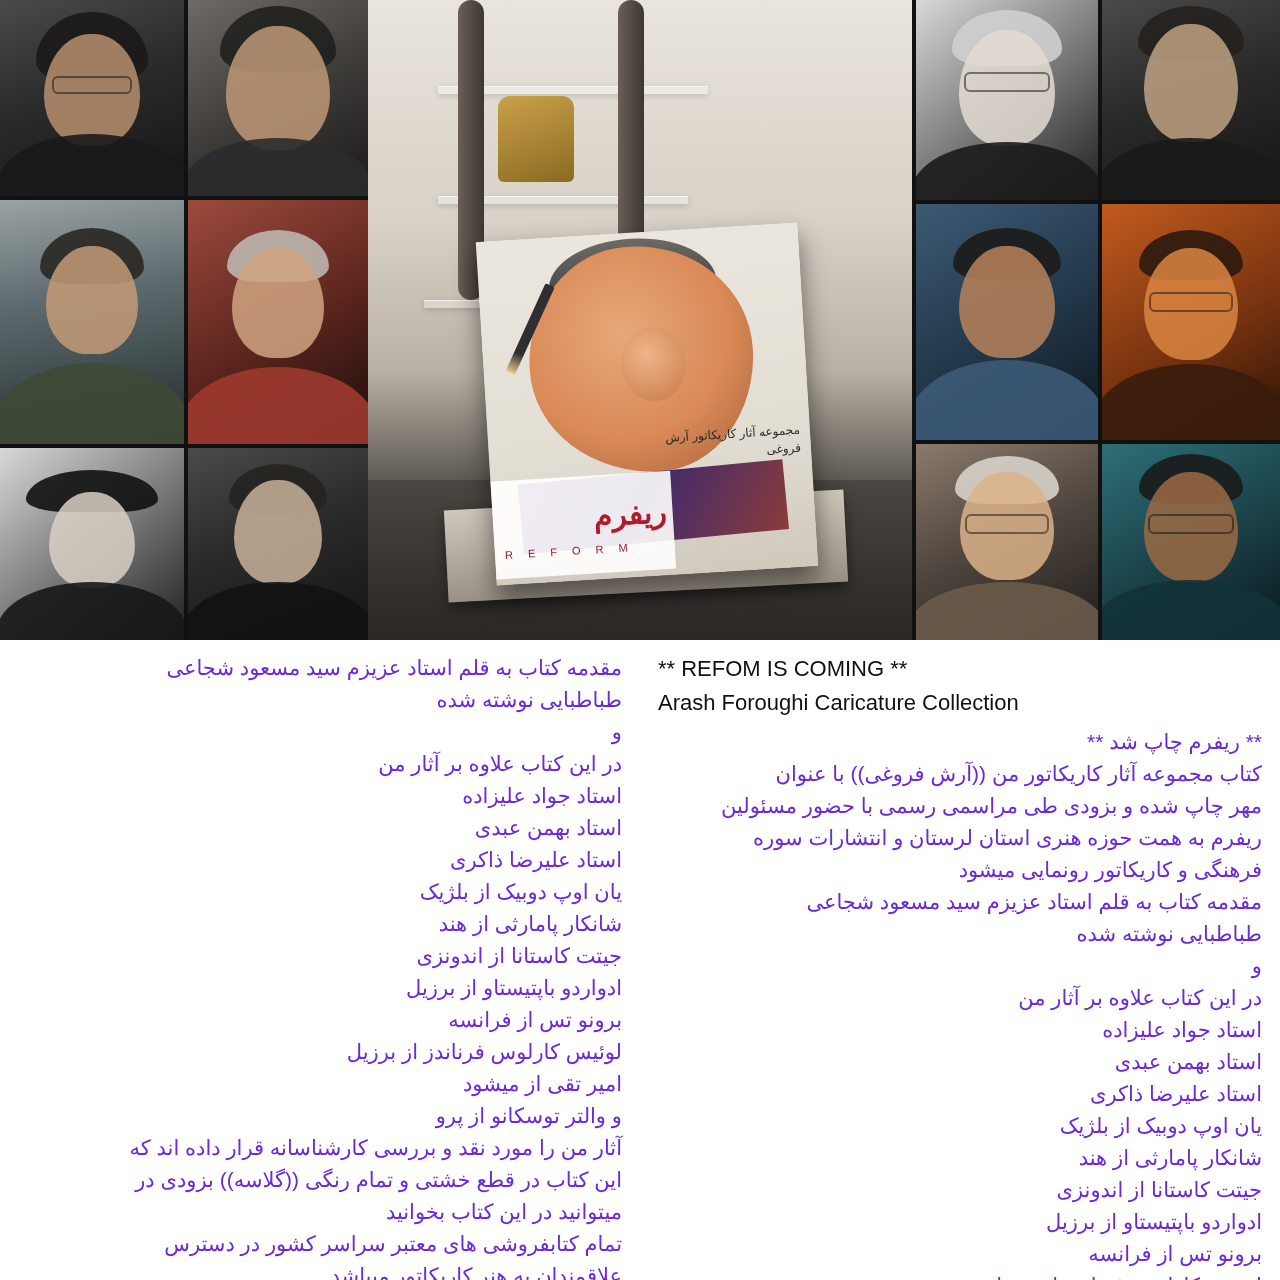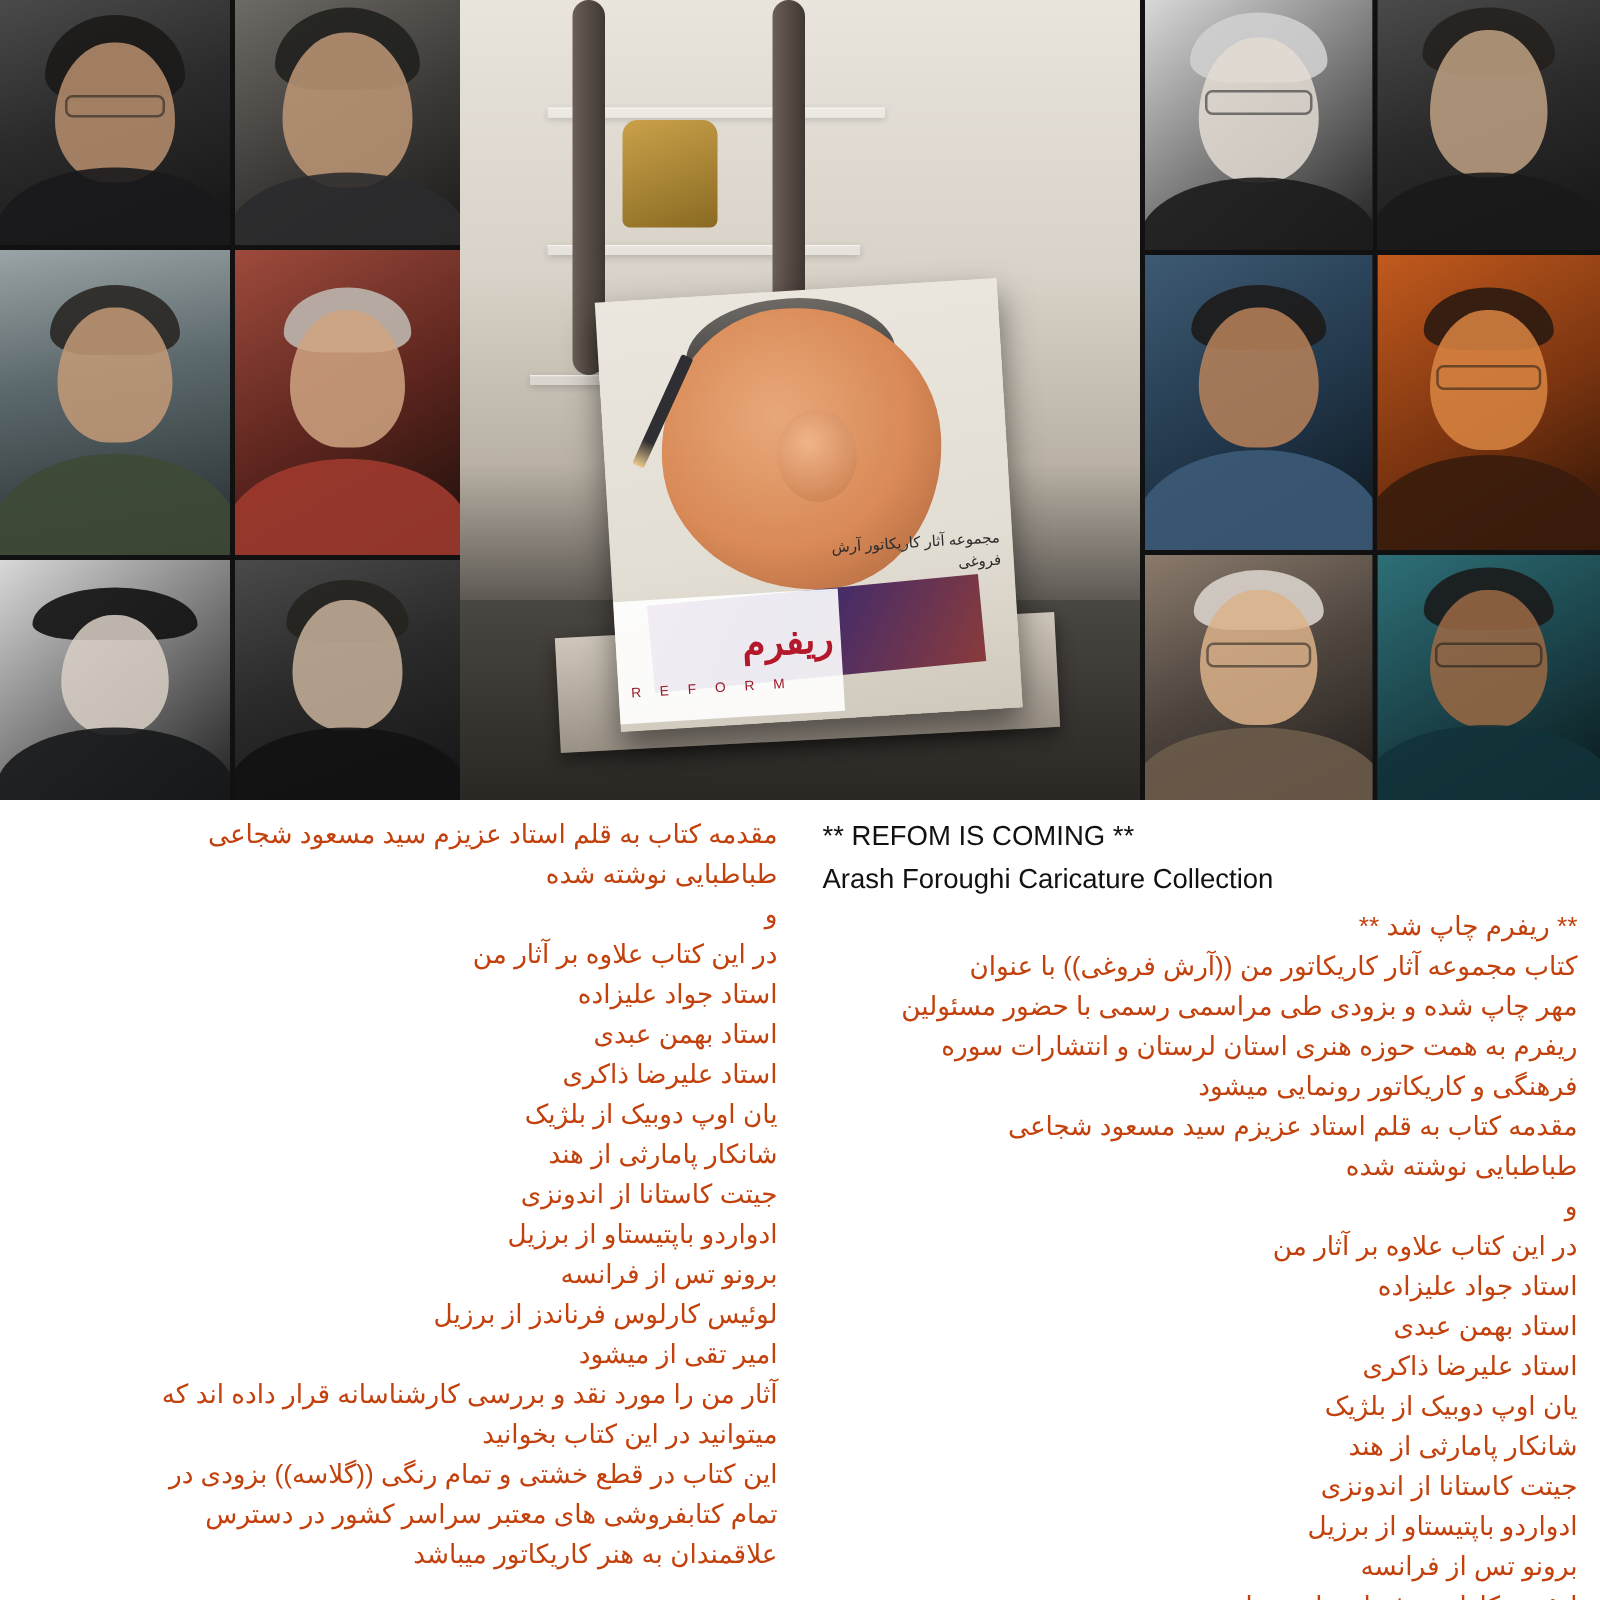--- a/index.html
+++ b/index.html
@@ -217,21 +217,21 @@
     text-align: right;
   }
   .col-right {
     width: 640px;
     direction: rtl;
     text-align: right;
   }
   .rtl-line {
     direction: rtl;
     text-align: right;
-    color: #c2410c;
+    color: #6d28d9;
     font-size: 21px;
     line-height: 32px;
     white-space: nowrap;
   }
   .ltr-line {
     direction: ltr;
     text-align: left;
     color: #111;
     font-size: 22px;
     line-height: 34px;
@@ -371,23 +371,24 @@
       <div class="rtl-line">استاد جواد علیزاده</div>
       <div class="rtl-line">استاد بهمن عبدی</div>
       <div class="rtl-line">استاد علیرضا ذاکری</div>
       <div class="rtl-line">یان اوپ دوبیک از بلژیک</div>
       <div class="rtl-line">شانکار پامارثی از هند</div>
       <div class="rtl-line">جیتت کاستانا از اندونزی</div>
       <div class="rtl-line">ادواردو باپتیستاو از برزیل</div>
       <div class="rtl-line">برونو تس از فرانسه</div>
       <div class="rtl-line">لوئیس کارلوس فرناندز از برزیل</div>
       <div class="rtl-line">امیر تقی از میشود</div>
+      <div class="rtl-line">و والتر توسکانو از پرو</div>
       <div class="rtl-line">آثار من را مورد نقد و بررسی کارشناسانه قرار داده اند که</div>
+      <div class="rtl-line">این کتاب در قطع خشتی و تمام رنگی ((گلاسه)) بزودی در</div>
       <div class="rtl-line">میتوانید در این کتاب بخوانید</div>
-      <div class="rtl-line">این کتاب در قطع خشتی و تمام رنگی ((گلاسه)) بزودی در</div>
       <div class="rtl-line">تمام کتابفروشی های معتبر سراسر کشور در دسترس</div>
       <div class="rtl-line">علاقمندان به هنر کاریکاتور میباشد</div>
     </div>
 
     <div class="col col-right">
       <div class="ltr-line">** REFOM IS COMING **</div>
       <div class="ltr-line">Arash Foroughi Caricature Collection</div>
       <div class="spacer-6"></div>
       <div class="rtl-line">** ریفرم چاپ شد **</div>
       <div class="rtl-line">کتاب مجموعه آثار کاریکاتور من ((آرش فروغی)) با عنوان</div>

